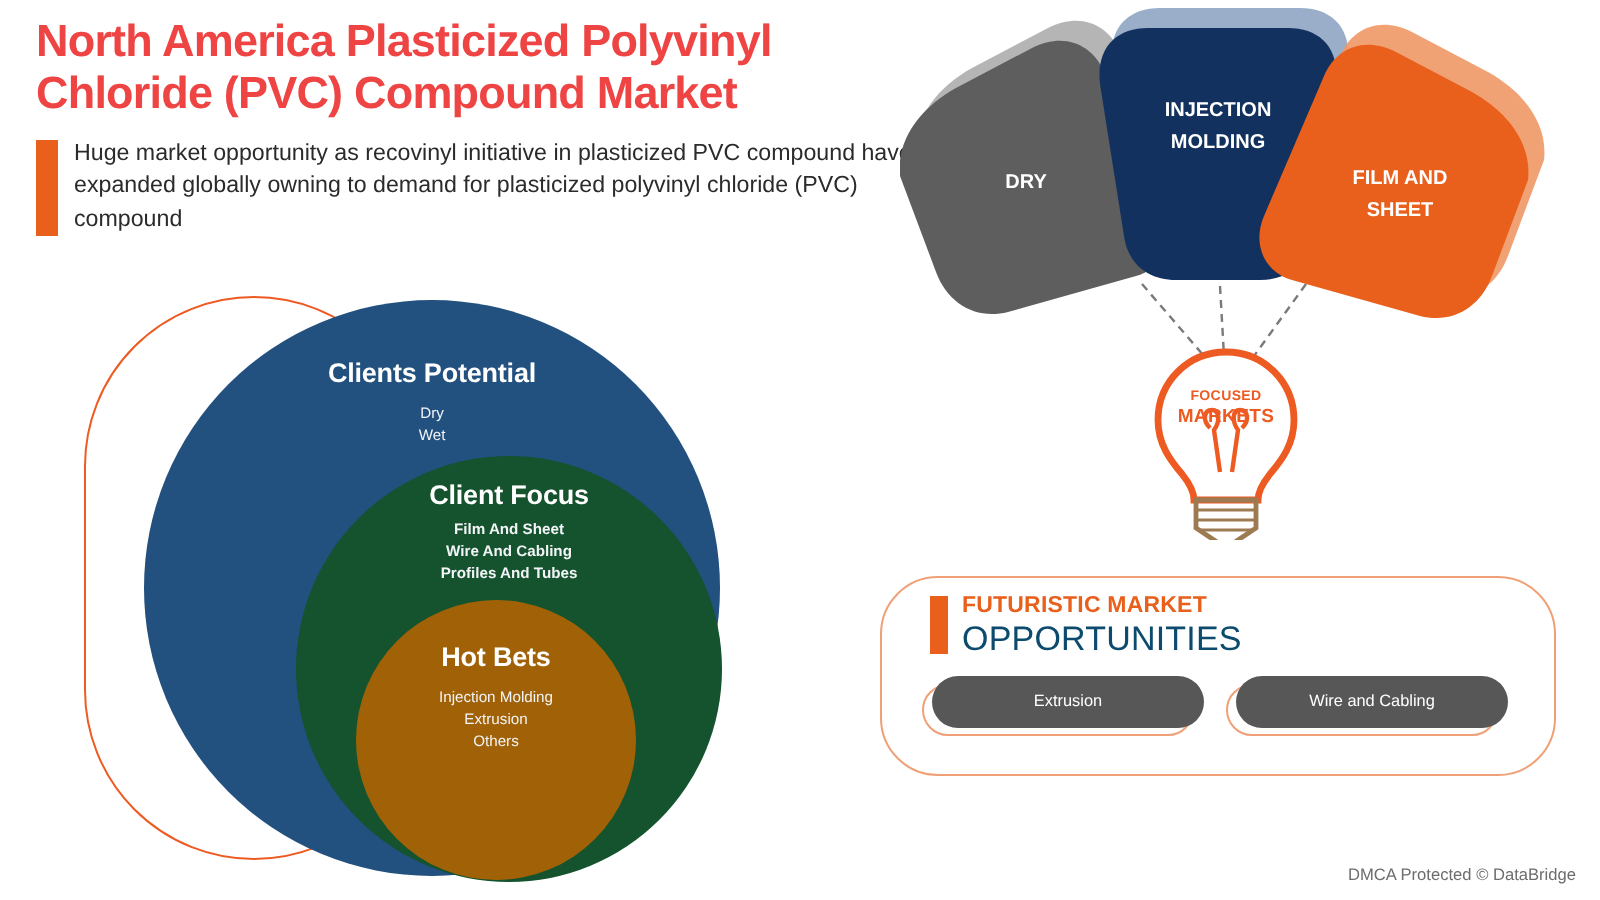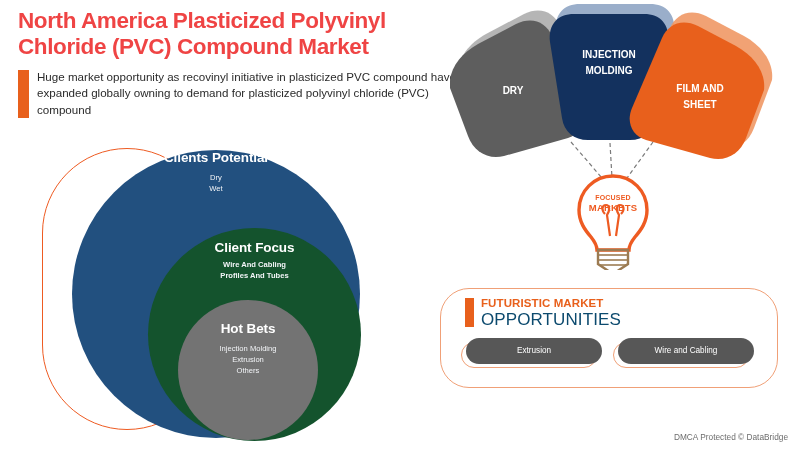--- a/index.html
+++ b/index.html
@@ -87,28 +87,28 @@
     top: 88px;
     width: 213px;
     height: 213px;
     background: #14532d;
   }
   #circle-inner {
     left: 158px;
     top: 160px;
     width: 140px;
     height: 140px;
-    background: #737373;
+    background: #a16207;
   }
   .circle-heading {
     font-size: 13.5px;
     font-weight: bold;
     letter-spacing: -0.1px;
   }
-  #circle-outer .circle-heading { }
+  #circle-outer .circle-heading { margin-top: 29px; }
   #circle-mid   .circle-heading { margin-top: 12px; }
   #circle-inner .circle-heading { margin-top: 21px; }
   .circle-list {
     list-style: none;
     margin: 0;
     padding: 0;
     font-size: 7.6px;
     line-height: 1.42;
     font-weight: bold;
     color: #f2f4f7;
@@ -249,20 +249,21 @@
     <div class="circle-heading">Clients Potential</div>
     <ul class="circle-list">
       <li>Dry</li>
       <li>Wet</li>
     </ul>
   </div>
 
   <div id="circle-mid" class="circle">
     <div class="circle-heading">Client Focus</div>
     <ul class="circle-list">
+      <li>Film And Sheet</li>
       <li>Wire And Cabling</li>
       <li>Profiles And Tubes</li>
     </ul>
   </div>
 
   <div id="circle-inner" class="circle">
     <div class="circle-heading">Hot Bets</div>
     <ul class="circle-list">
       <li>Injection Molding</li>
       <li>Extrusion</li>

